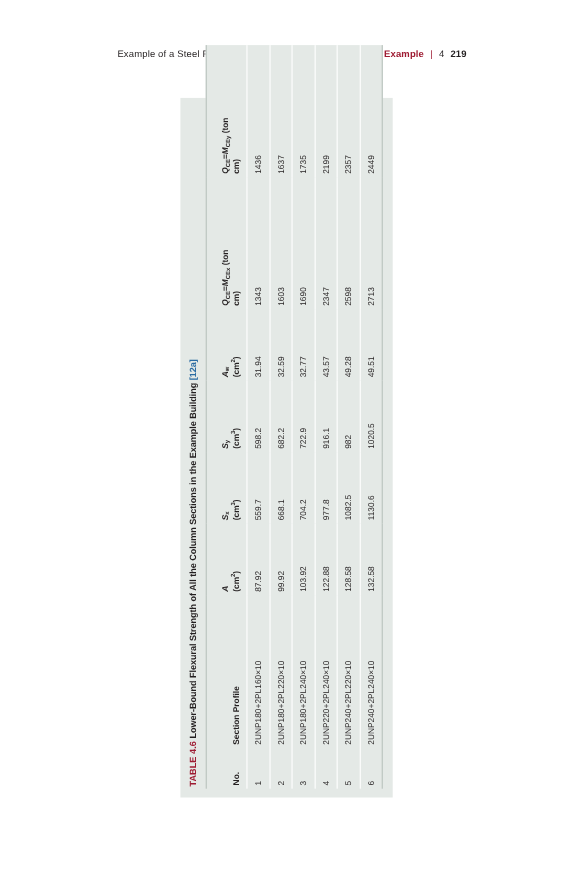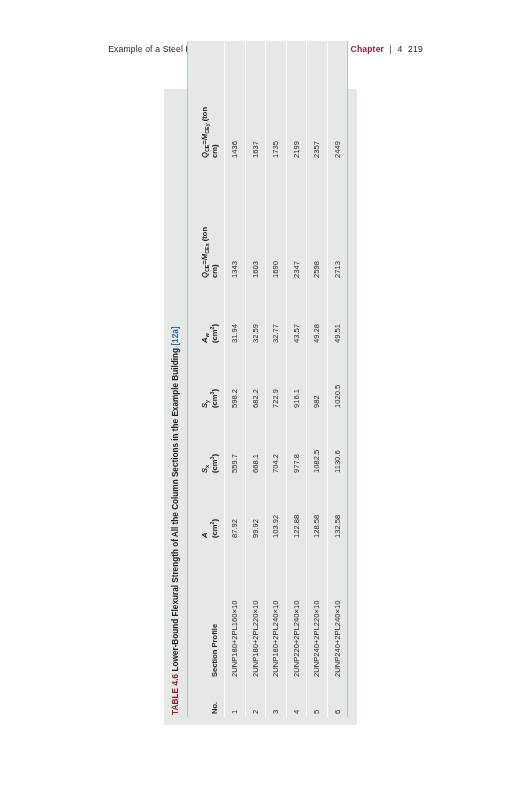--- a/index.html
+++ b/index.html
@@ -33,21 +33,21 @@
     font-weight: bold;
     margin-left: 3px;
   }
   .running-head .rh-rule {
     color: #9e1b32;
     margin: 0 3px;
   }
   .running-head .rh-num { color: #231f20; }
   .running-head .rh-page {
     color: #231f20;
-    font-weight: normal;
+    font-weight: bold;
     margin-left: 3px;
   }
 
   
   
   #rotor {
     position: absolute;
     
     left: 164px;
     top: 89px;
@@ -138,21 +138,21 @@
     vertical-align: baseline;
     position: relative;
     top: -3px;
   }
 </style>
 </head>
 <body>
 
 <div class="running-head">
   <span class="rh-text">Example of a Steel Frame Building With Masonry Infill Walls</span>
-  <span class="rh-chapter">Chapter</span>
+  <span class="rh-chapter">Example</span>
   <span class="rh-rule">|</span>
   <span class="rh-num">4</span>
   <span class="rh-page">219</span>
 </div>
 
 <div id="rotor">
   <div class="table-block">
 
     <div class="table-caption">
       <span class="cap-label">TABLE 4.6</span>

